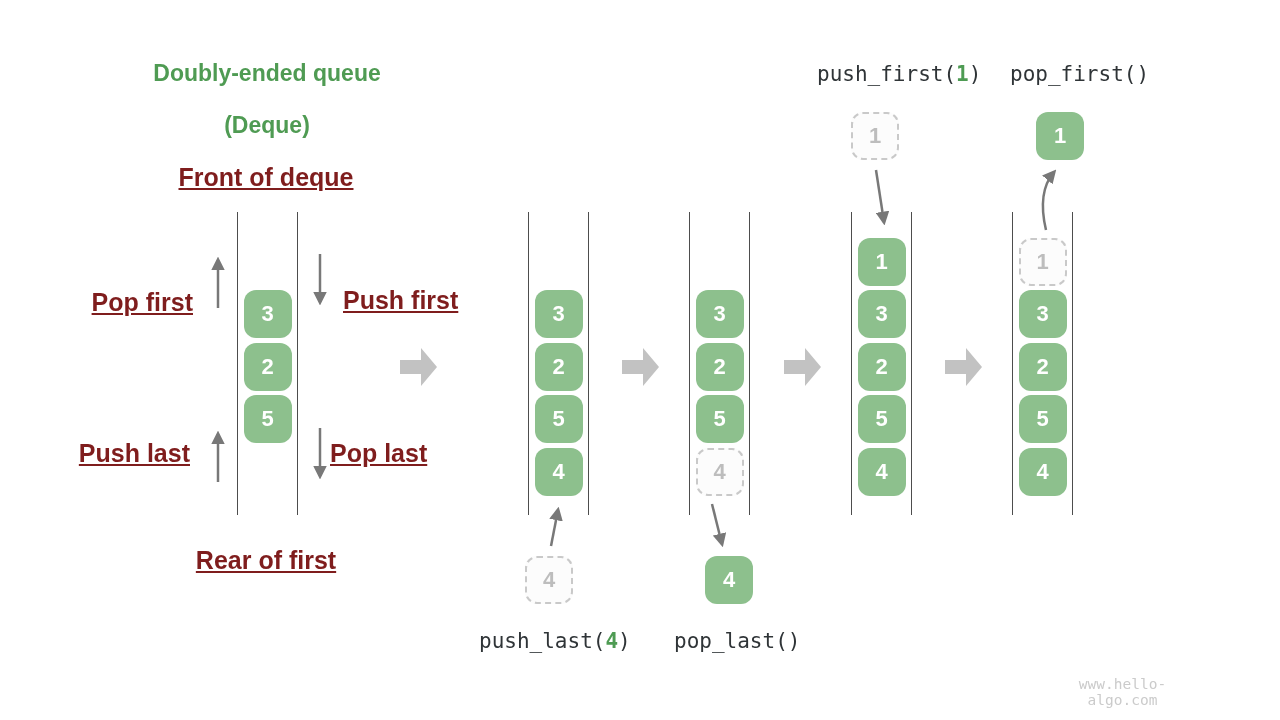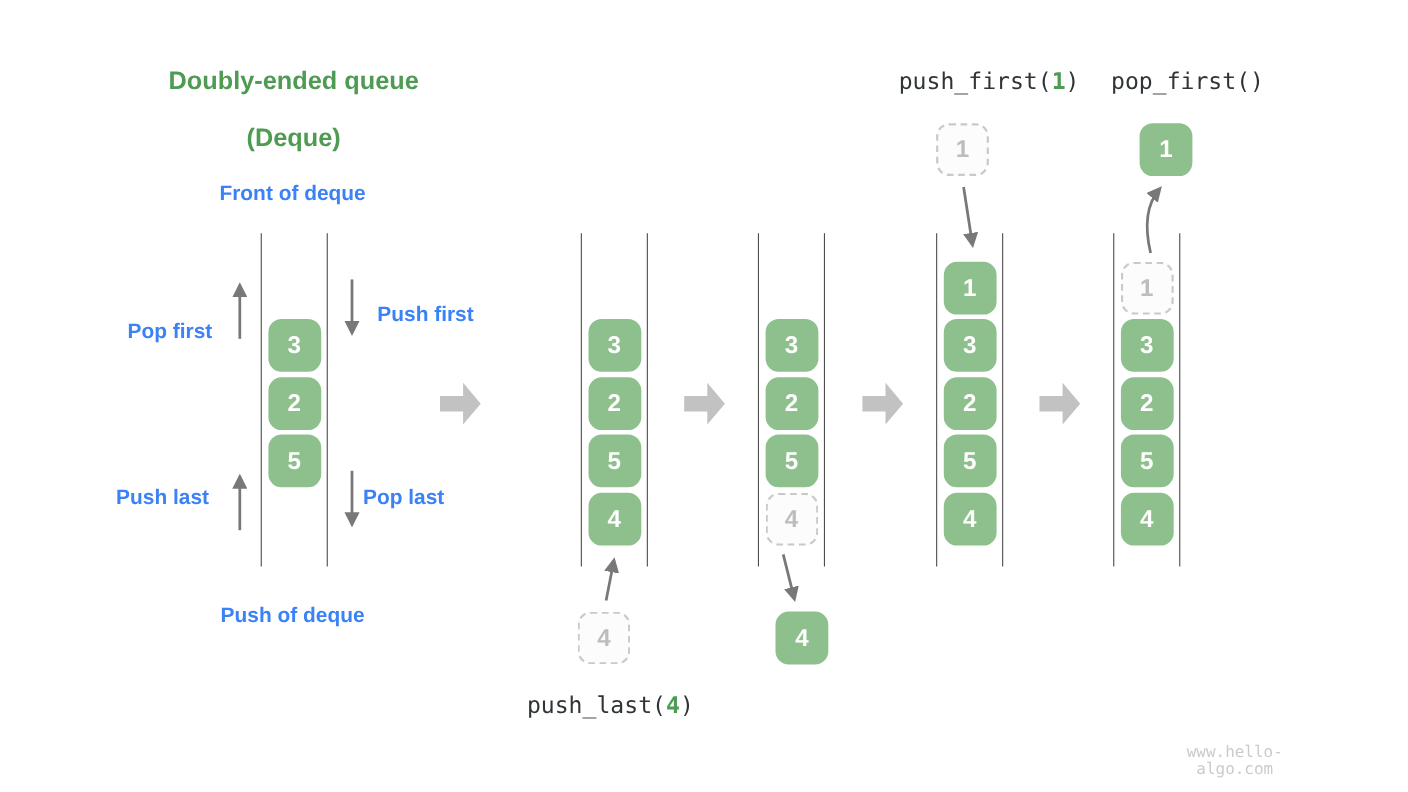--- a/index.html
+++ b/index.html
@@ -7,22 +7,23 @@
   .canvas {
     position:relative; width:1181px; height:720px; background:#ffffff;
     overflow:hidden; font-family:"Liberation Sans", sans-serif;
   }
   .title {
     position:absolute; left:107px; top:58px; width:320px; text-align:center;
     color:#4F9B53; font-weight:bold; font-size:23px; line-height:30px;
   }
   .title .t2 { margin-top:22px; }
   .side-label {
-    position:absolute; font-size:19px; font-weight:bold; color:#3b82f6;
+    position:absolute; font-size:25px; font-weight:bold; color:#7f1d1d;
     line-height:22px;
+    text-decoration:underline;
   }
   .center { text-align:center; }
   .right  { text-align:right; }
   .code {
     position:absolute; width:200px; text-align:left;
     font-family:"DejaVu Sans Mono", monospace; font-size:21px; color:#2F3437;
     line-height:24px; white-space:nowrap;
   }
   .code .arg { color:#4E9B53; font-weight:bold; }
   .stage {
@@ -51,34 +52,35 @@
 <body>
 
 <div class="canvas">
 
   <div class="title">
     <div class="t1">Doubly-ended queue</div>
     <div class="t2">(Deque)</div>
   </div>
 
   <div class="side-label center" style="left:106px; top:166px; width:320px;">Front of deque</div>
-  <div class="side-label center" style="left:106px; top:549px; width:320px;">Push of deque</div>
+  <div class="side-label center" style="left:106px; top:549px; width:320px;">Rear of first</div>
 
   <div class="side-label right" style="left:43px; top:271px; width:150px;margin-top:20px;">Pop first</div>
-  <div class="side-label" style="left:343px; top:276px; width:150px;">Push first</div>
+  <div class="side-label" style="left:343px; top:289px; width:150px;">Push first</div>
   <div class="side-label right" style="left:43px; top:442px; width:147px;">Push last</div>
   <div class="side-label" style="left:330px; top:442px; width:150px;">Pop last</div>
 
   <div class="code" style="left:817px; top:62px;">
     <span>push_first(</span><span class="arg">1</span><span>)</span>
   </div>
   <div class="code" style="left:1010px; top:62px;">pop_first()</div>
   <div class="code" style="left:479px; top:629px;">
     <span>push_last(</span><span class="arg">4</span><span>)</span>
   </div>
+  <div class="code" style="left:674px; top:629px;">pop_last()</div>
 
   <div class="stage" style="left:237px;">
     <div class="cell slot1">3</div>
     <div class="cell slot2">2</div>
     <div class="cell slot3">5</div>
   </div>
 
   <div class="stage" style="left:528px;">
     <div class="cell slot1">3</div>
     <div class="cell slot2">2</div>

